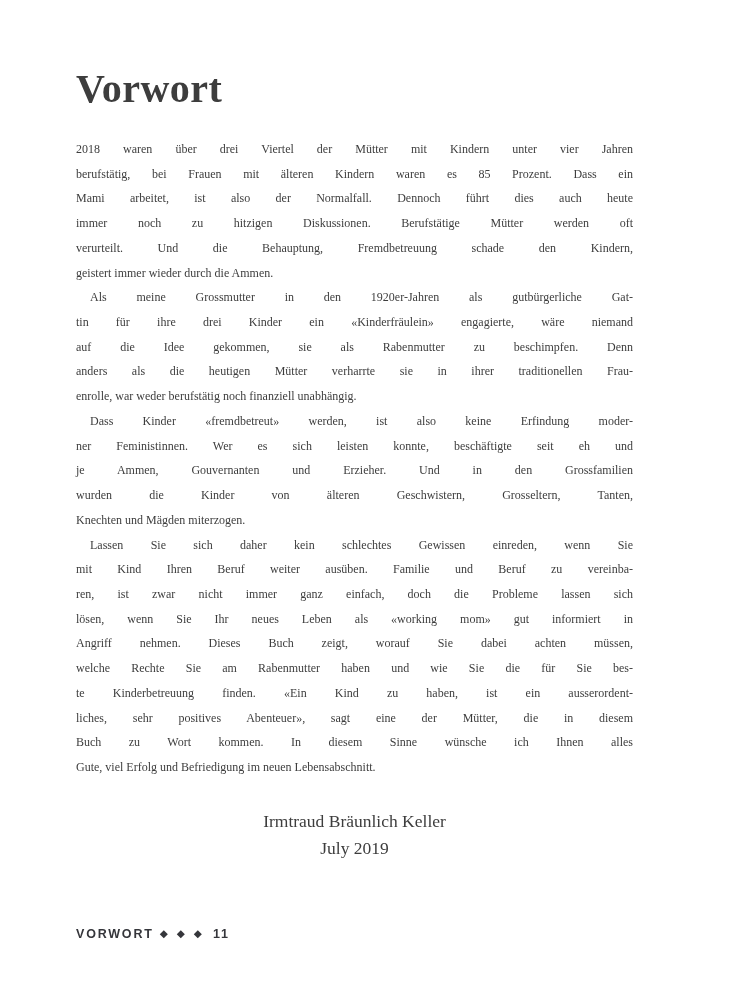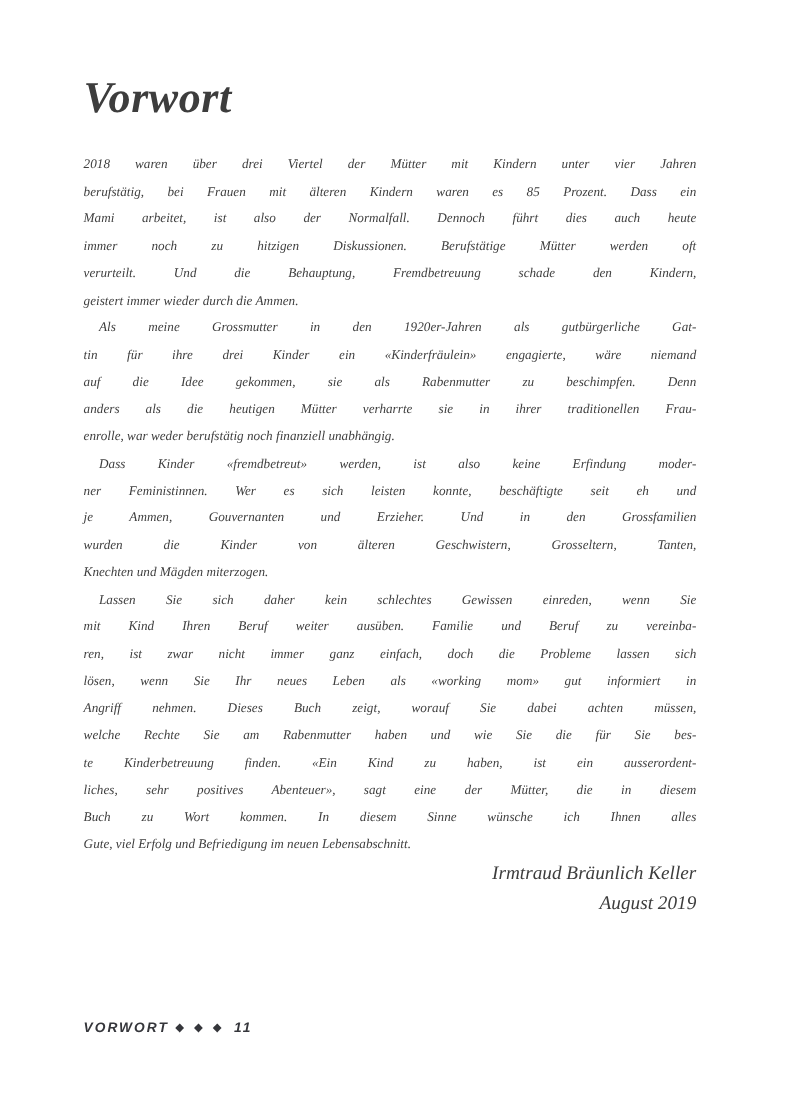--- a/index.html
+++ b/index.html
@@ -11,21 +11,20 @@
     overflow: hidden;
   }
 
   .page {
     position: relative;
     width: 736px;
     height: 840px;
     background: var(--bg, #ffffff);
     color: var(--text, #3d3d3d);
     font-family: "Liberation Serif", "DejaVu Serif", serif;
-    font-style: italic;
   }
 
   .title {
     position: absolute;
     left: 76px;
     top: 66px;
     font-size: 40px;
     line-height: 46px;
     font-weight: bold;
     letter-spacing: 0.5px;
@@ -45,23 +44,23 @@
     text-align: justify;
     white-space: normal;
   }
   
   .line.fill { text-align-last: justify; }
   .line.indent { text-indent: 14px; }
 
   .signature {
     position: absolute;
     left: 76px;
-    top: 780px;
+    top: 808px;
     width: 557px;
-    text-align: right;
+    text-align: center;
     font-size: 17.5px;
     line-height: 27px;
   }
 
   .footer {
     position: absolute;
     left: 76px;
     top: 927px;
     width: 557px;
     font-family: "Liberation Sans", "DejaVu Sans", sans-serif;
@@ -118,20 +117,20 @@
         <div class="line fill">welche Rechte Sie am Rabenmutter haben und wie Sie die für Sie bes-</div>
         <div class="line fill">te Kinderbetreuung finden. «Ein Kind zu haben, ist ein ausserordent-</div>
         <div class="line fill">liches, sehr positives Abenteuer», sagt eine der Mütter, die in diesem</div>
         <div class="line fill">Buch zu Wort kommen. In diesem Sinne wünsche ich Ihnen alles</div>
         <div class="line">Gute, viel Erfolg und Befriedigung im neuen Lebensabschnitt.</div>
       </div>
     </div>
 
   <div class="signature">
     <div>Irmtraud Bräunlich Keller</div>
-    <div>August 2019</div>
+    <div>July 2019</div>
   </div>
 
   <div class="footer">
     <span>VORWORT</span><span class="diamonds">◆ ◆ ◆</span> <span>11</span>
   </div>
 
 </div>
 
 </body></html>

